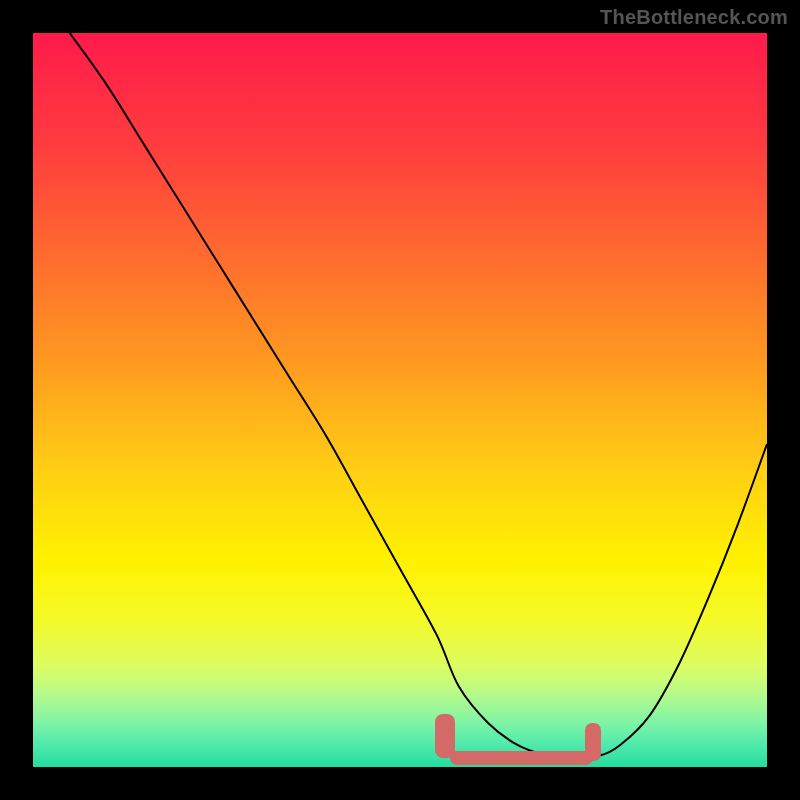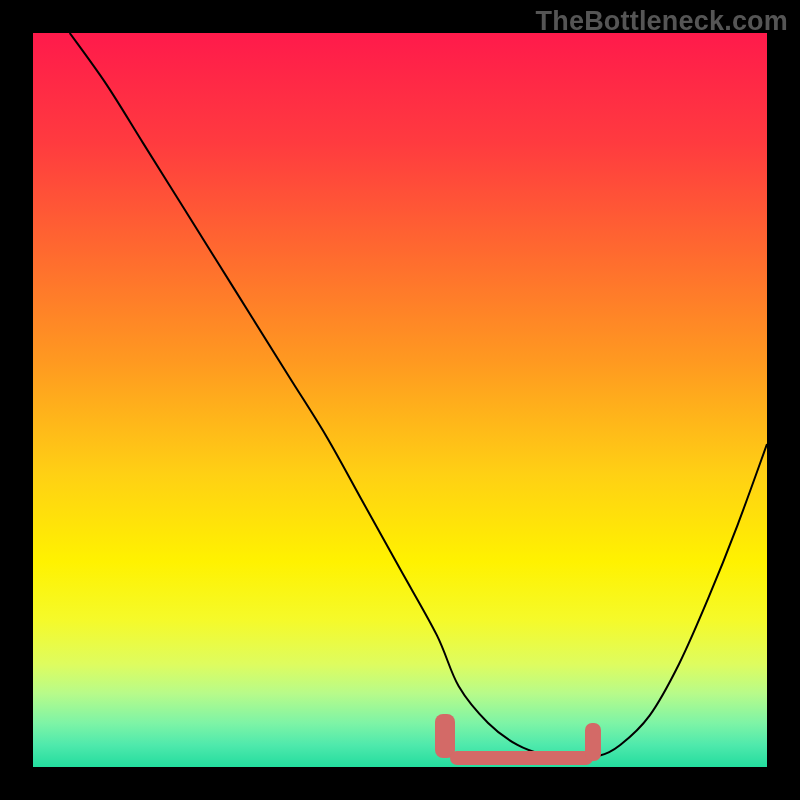--- a/index.html
+++ b/index.html
@@ -8,21 +8,21 @@
     width: 800px;
     height: 800px;
     background: #000000;
     position: relative;
     font-family: Arial, Helvetica, sans-serif;
   }
   .watermark {
     position: absolute;
     top: 6px;
     right: 12px;
-    font-size: 27px;
+    font-size: 20px;
     font-weight: bold;
     color: #555555;
     z-index: 10;
     letter-spacing: 0.2px;
   }
   .plot {
     position: absolute;
     background: #ffffff;
   }
   .gradient {

